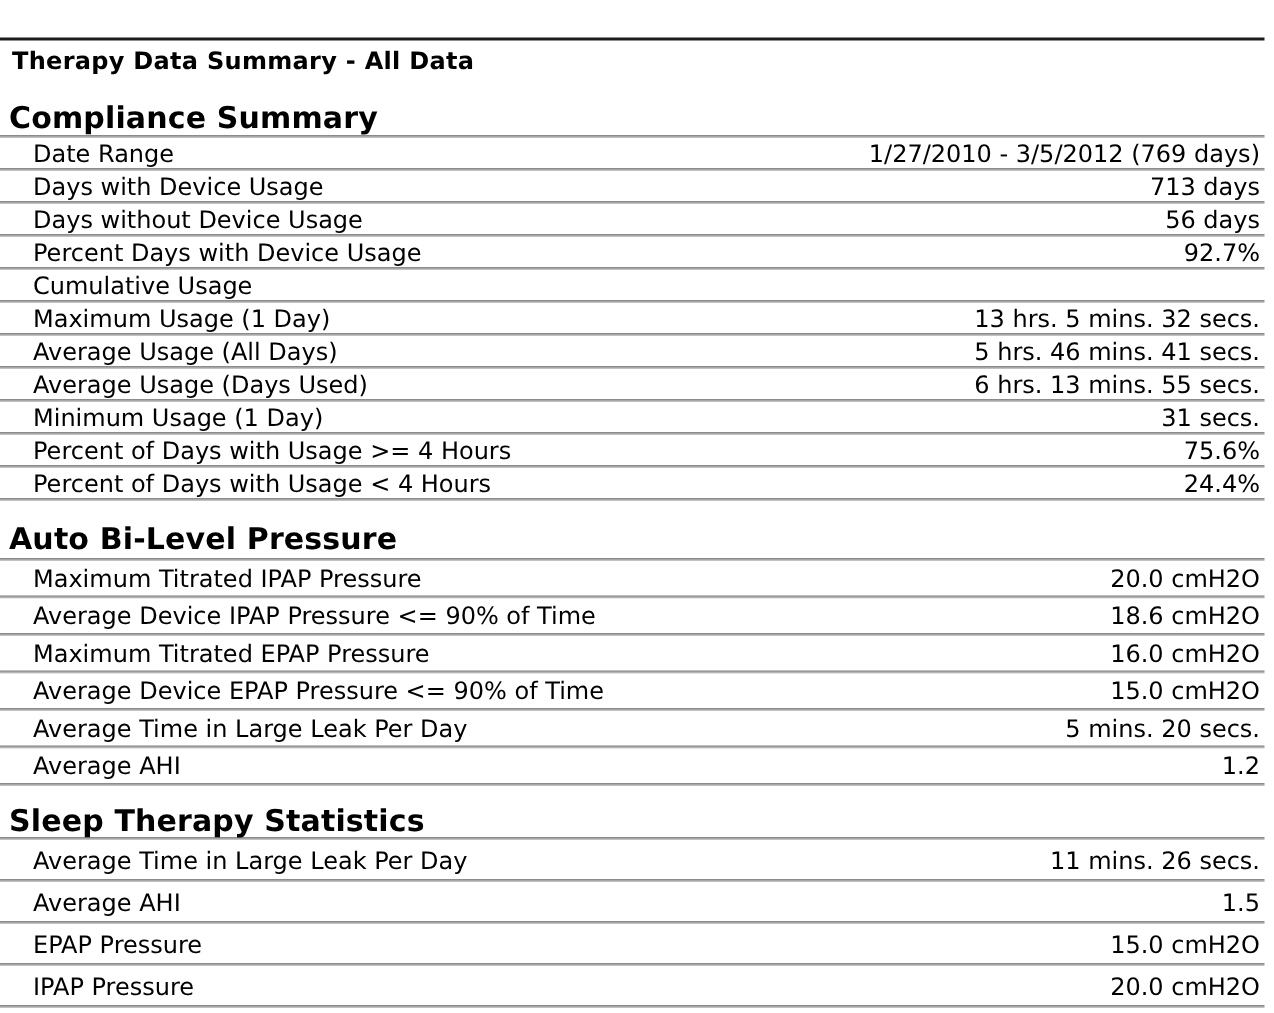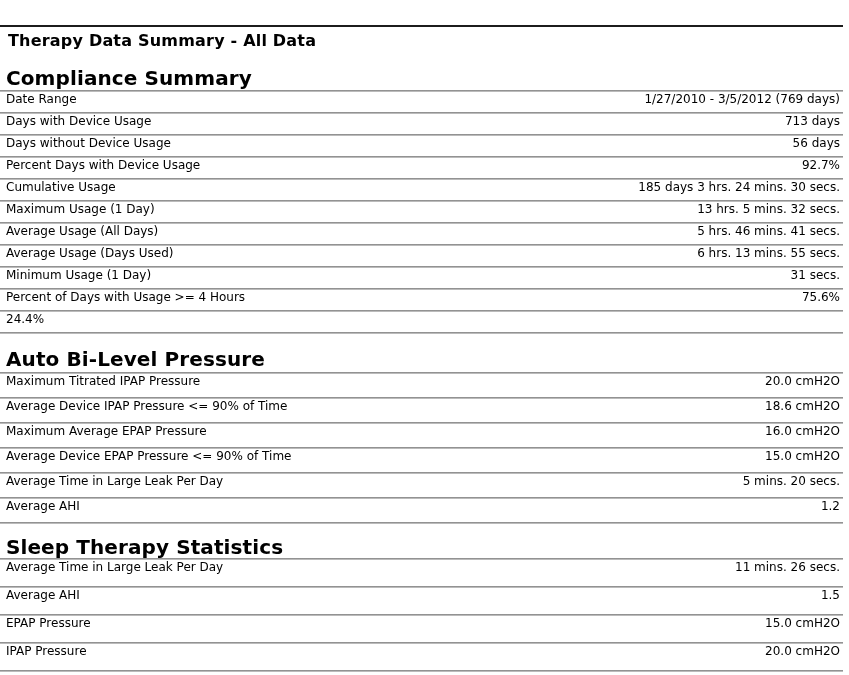--- a/index.html
+++ b/index.html
@@ -45,23 +45,23 @@
   section:nth-of-type(1) h2.section-heading { margin-top: 17px; }
   section:nth-of-type(2) h2.section-heading { margin-top: 16px; }
   section:nth-of-type(2) .rule.heading-rule  { margin-top: 4px; }
   section:nth-of-type(3) h2.section-heading { margin-top: 14px; }
   section:nth-of-type(3) .rule.heading-rule  { margin-top: 2px; }
 
   .row {
     position: relative;
     display: flex;
     justify-content: space-between;
-    align-items: flex-start;
-    padding: 0 3px 2px 6px;
-    font-size: 12px;
+    align-items: center;
+    padding: 0 3px 2px 22px;
+    font-size: 16px;
   }
   .row::after {
     content: "";
     position: absolute;
     left: 0; right: 0; bottom: 0;
     height: 2px;
     background: linear-gradient(to bottom, #7e7e7e, #cfcfcf);
   }
   
   section:nth-of-type(1) .row { height: 22px; }
@@ -97,21 +97,20 @@
     <span class="value">56 days</span>
   </div>
 
   <div class="row">
     <span class="label">Percent Days with Device Usage</span>
     <span class="value">92.7%</span>
   </div>
 
   <div class="row">
     <span class="label">Cumulative Usage</span>
-    <span class="value">185 days 3 hrs. 24 mins. 30 secs.</span>
   </div>
 
   <div class="row">
     <span class="label">Maximum Usage (1 Day)</span>
     <span class="value">13 hrs. 5 mins. 32 secs.</span>
   </div>
 
   <div class="row">
     <span class="label">Average Usage (All Days)</span>
     <span class="value">5 hrs. 46 mins. 41 secs.</span>
@@ -126,20 +125,21 @@
     <span class="label">Minimum Usage (1 Day)</span>
     <span class="value">31 secs.</span>
   </div>
 
   <div class="row">
     <span class="label">Percent of Days with Usage &gt;= 4 Hours</span>
     <span class="value">75.6%</span>
   </div>
 
   <div class="row">
+    <span class="label">Percent of Days with Usage &lt; 4 Hours</span>
     <span class="value">24.4%</span>
   </div>
 
 </div>
   </section>
 
   <section>
     <h2 class="section-heading">Auto Bi-Level Pressure</h2>
     <div class="rule heading-rule"></div>
     <div class="rows">
@@ -147,21 +147,21 @@
     <span class="label">Maximum Titrated IPAP Pressure</span>
     <span class="value">20.0 cmH2O</span>
   </div>
 
   <div class="row">
     <span class="label">Average Device IPAP Pressure &lt;= 90% of Time</span>
     <span class="value">18.6 cmH2O</span>
   </div>
 
   <div class="row">
-    <span class="label">Maximum Average EPAP Pressure</span>
+    <span class="label">Maximum Titrated EPAP Pressure</span>
     <span class="value">16.0 cmH2O</span>
   </div>
 
   <div class="row">
     <span class="label">Average Device EPAP Pressure &lt;= 90% of Time</span>
     <span class="value">15.0 cmH2O</span>
   </div>
 
   <div class="row">
     <span class="label">Average Time in Large Leak Per Day</span>

